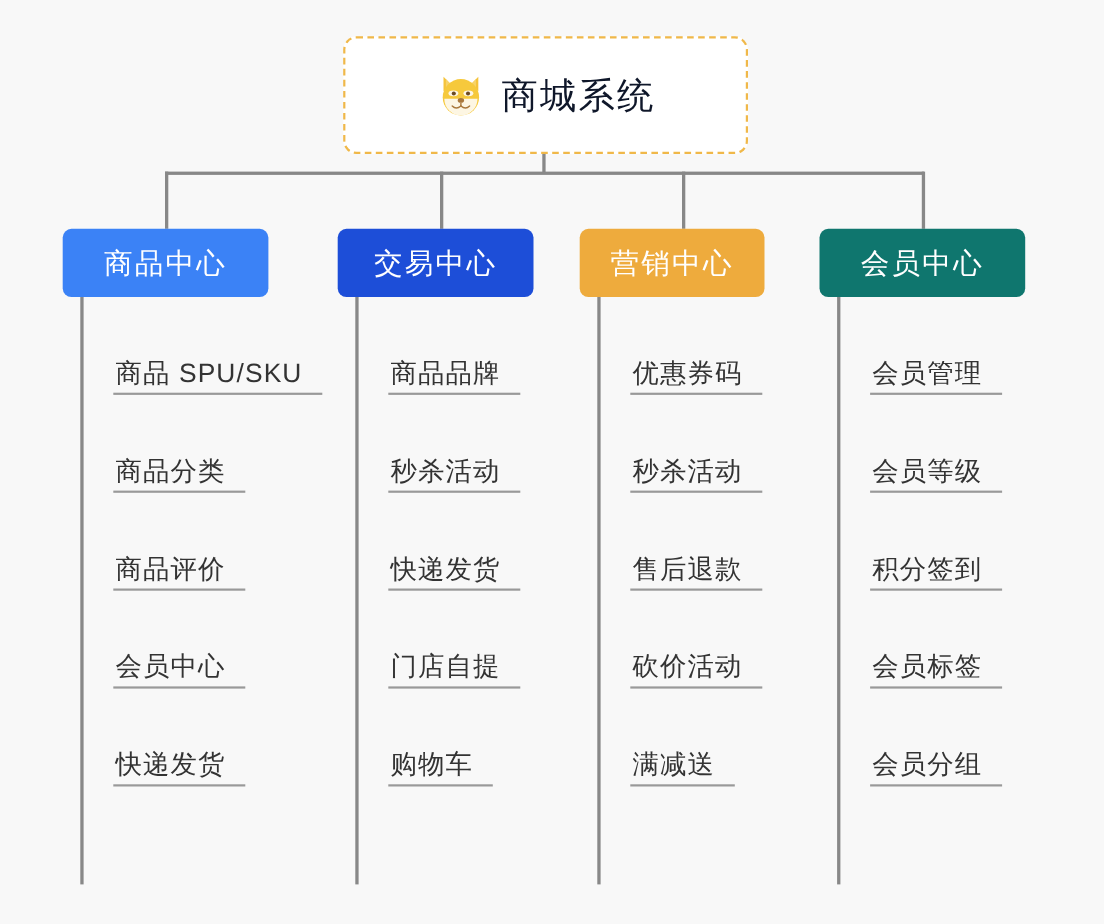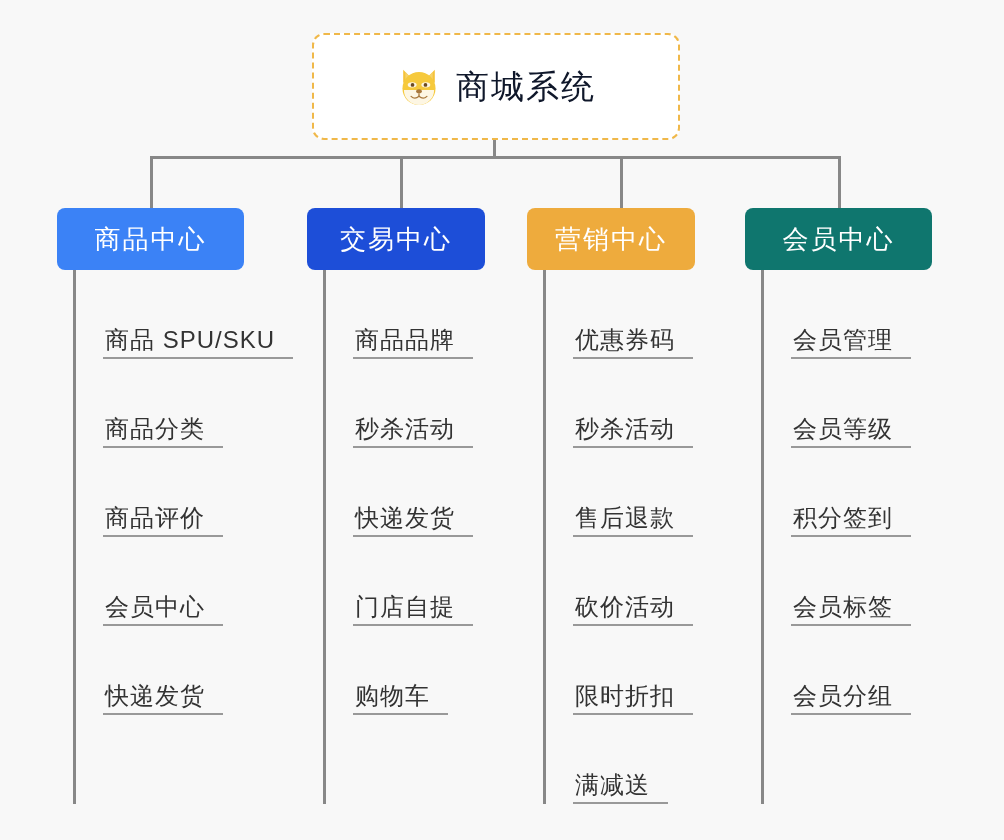--- a/index.html
+++ b/index.html
@@ -243,25 +243,20 @@
         <span class="leaf-label">售后退款</span>
       </span>
     </div>
     <div class="leaf-item">
       <span class="leaf-label-wrap">
         <span class="leaf-label">砍价活动</span>
       </span>
     </div>
     <div class="leaf-item">
       <span class="leaf-label-wrap">
-        <span class="leaf-label">限时折扣</span>
-      </span>
-    </div>
-    <div class="leaf-item">
-      <span class="leaf-label-wrap">
         <span class="leaf-label">满减送</span>
       </span>
     </div>
   </div>
 
   <div class="leaf-col" style="left:761px;">
     <div class="leaf-spine" style="height:534px;"></div>
     <div class="leaf-item">
       <span class="leaf-label-wrap">
         <span class="leaf-label">会员管理</span>

